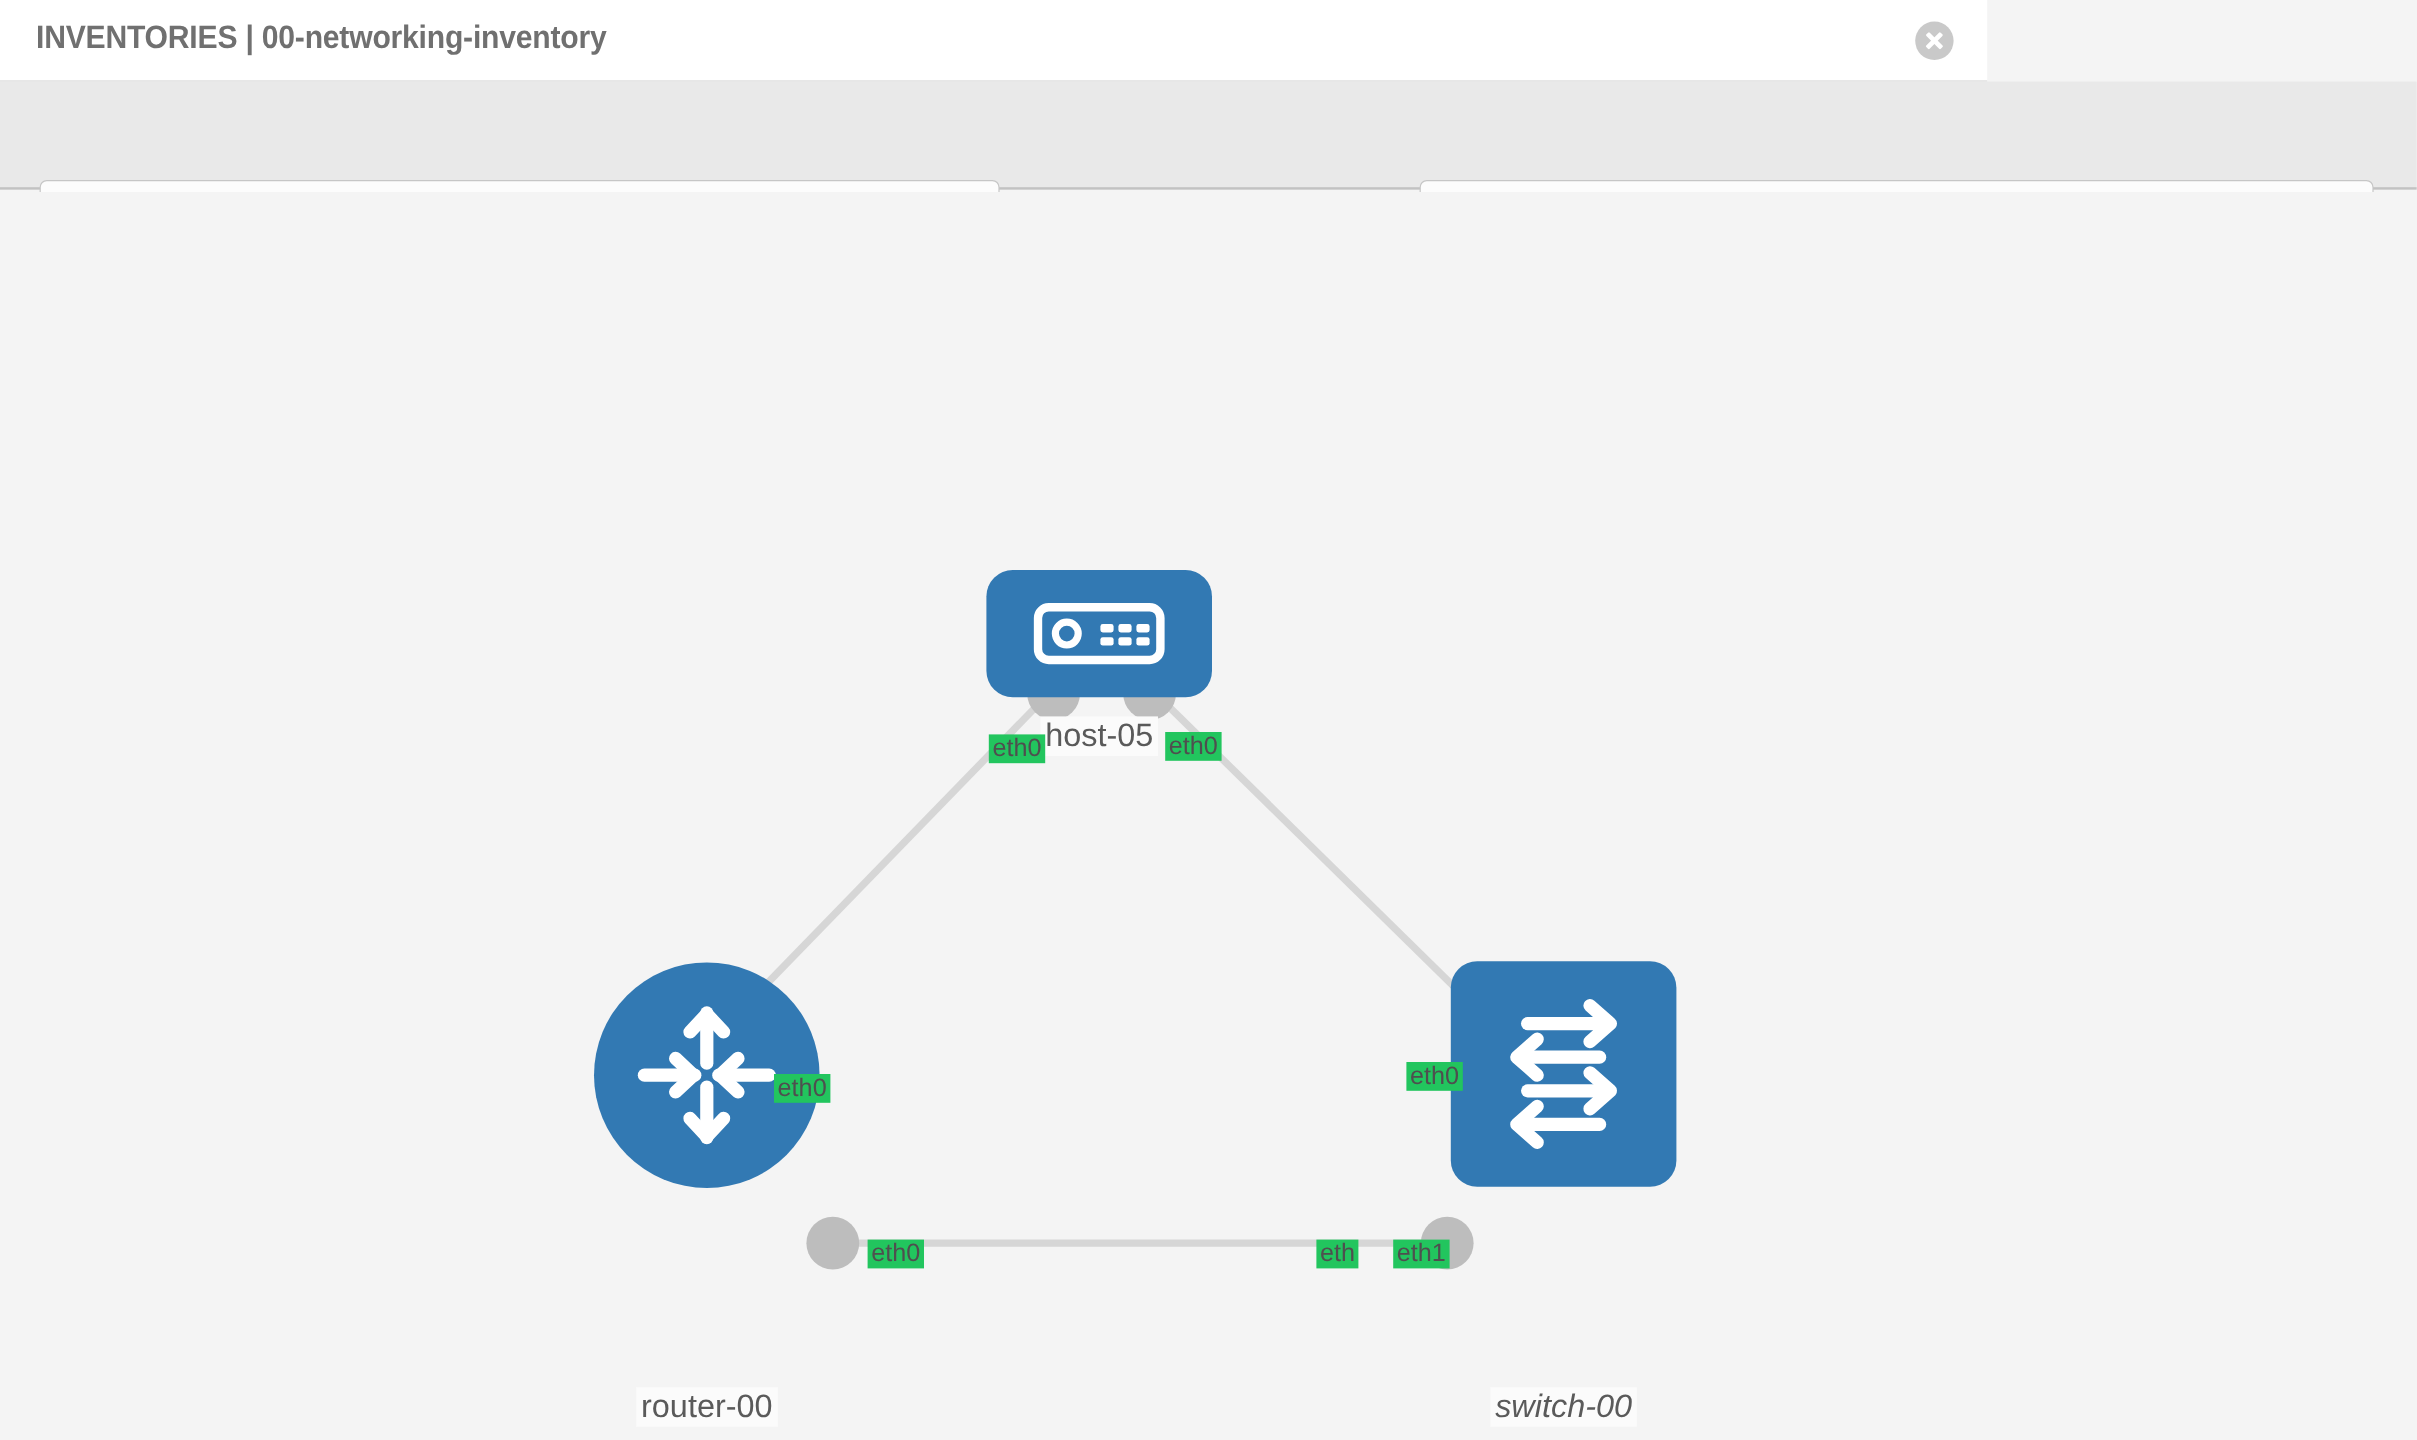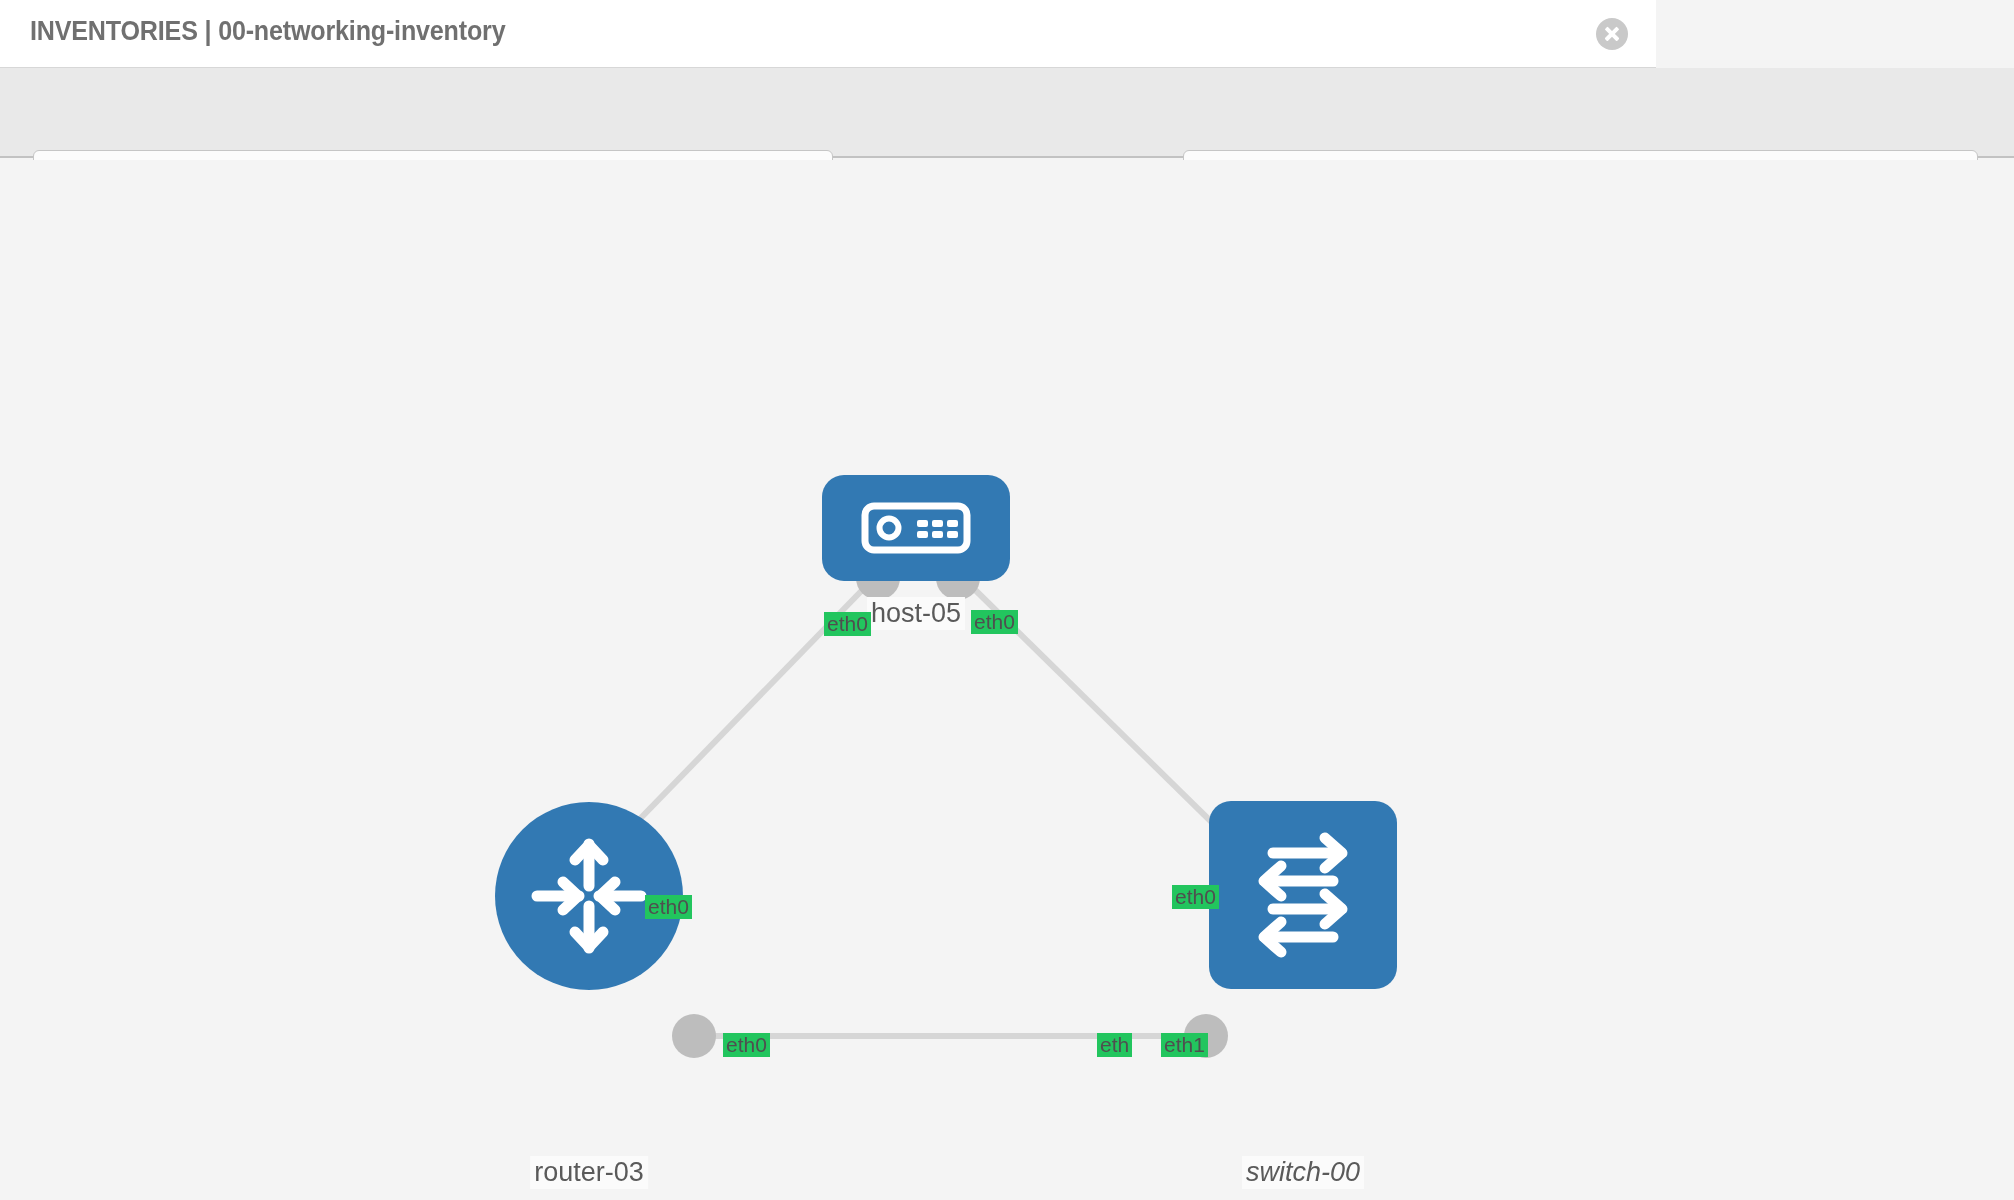--- a/index.html
+++ b/index.html
@@ -276,21 +276,21 @@
           <polyline points="44,37 27,52 44,67"></polyline>
           <line x1="36" y1="80" x2="104" y2="80"></line>
           <polyline points="88,65 105,80 88,95"></polyline>
           <line x1="96" y1="108" x2="28" y2="108"></line>
           <polyline points="44,93 27,108 44,123"></polyline>
         </g>
       </svg>
     </div>
 
     <div class="node-label lbl-host">host-05</div>
-    <div class="node-label lbl-router">router-03</div>
+    <div class="node-label lbl-router">router-00</div>
     <div class="node-label lbl-switch">switch-00</div>
 
     <div class="iface-label if-host-l">eth0</div>
     <div class="iface-label if-host-r">eth0</div>
     <div class="iface-label if-rt-up">eth0</div>
     <div class="iface-label if-sw-up">eth0</div>
     <div class="iface-label if-rt-rt">eth0</div>
     <div class="iface-label if-sw-lt2">eth</div>
     <div class="iface-label if-sw-lt1">eth1</div>
 

